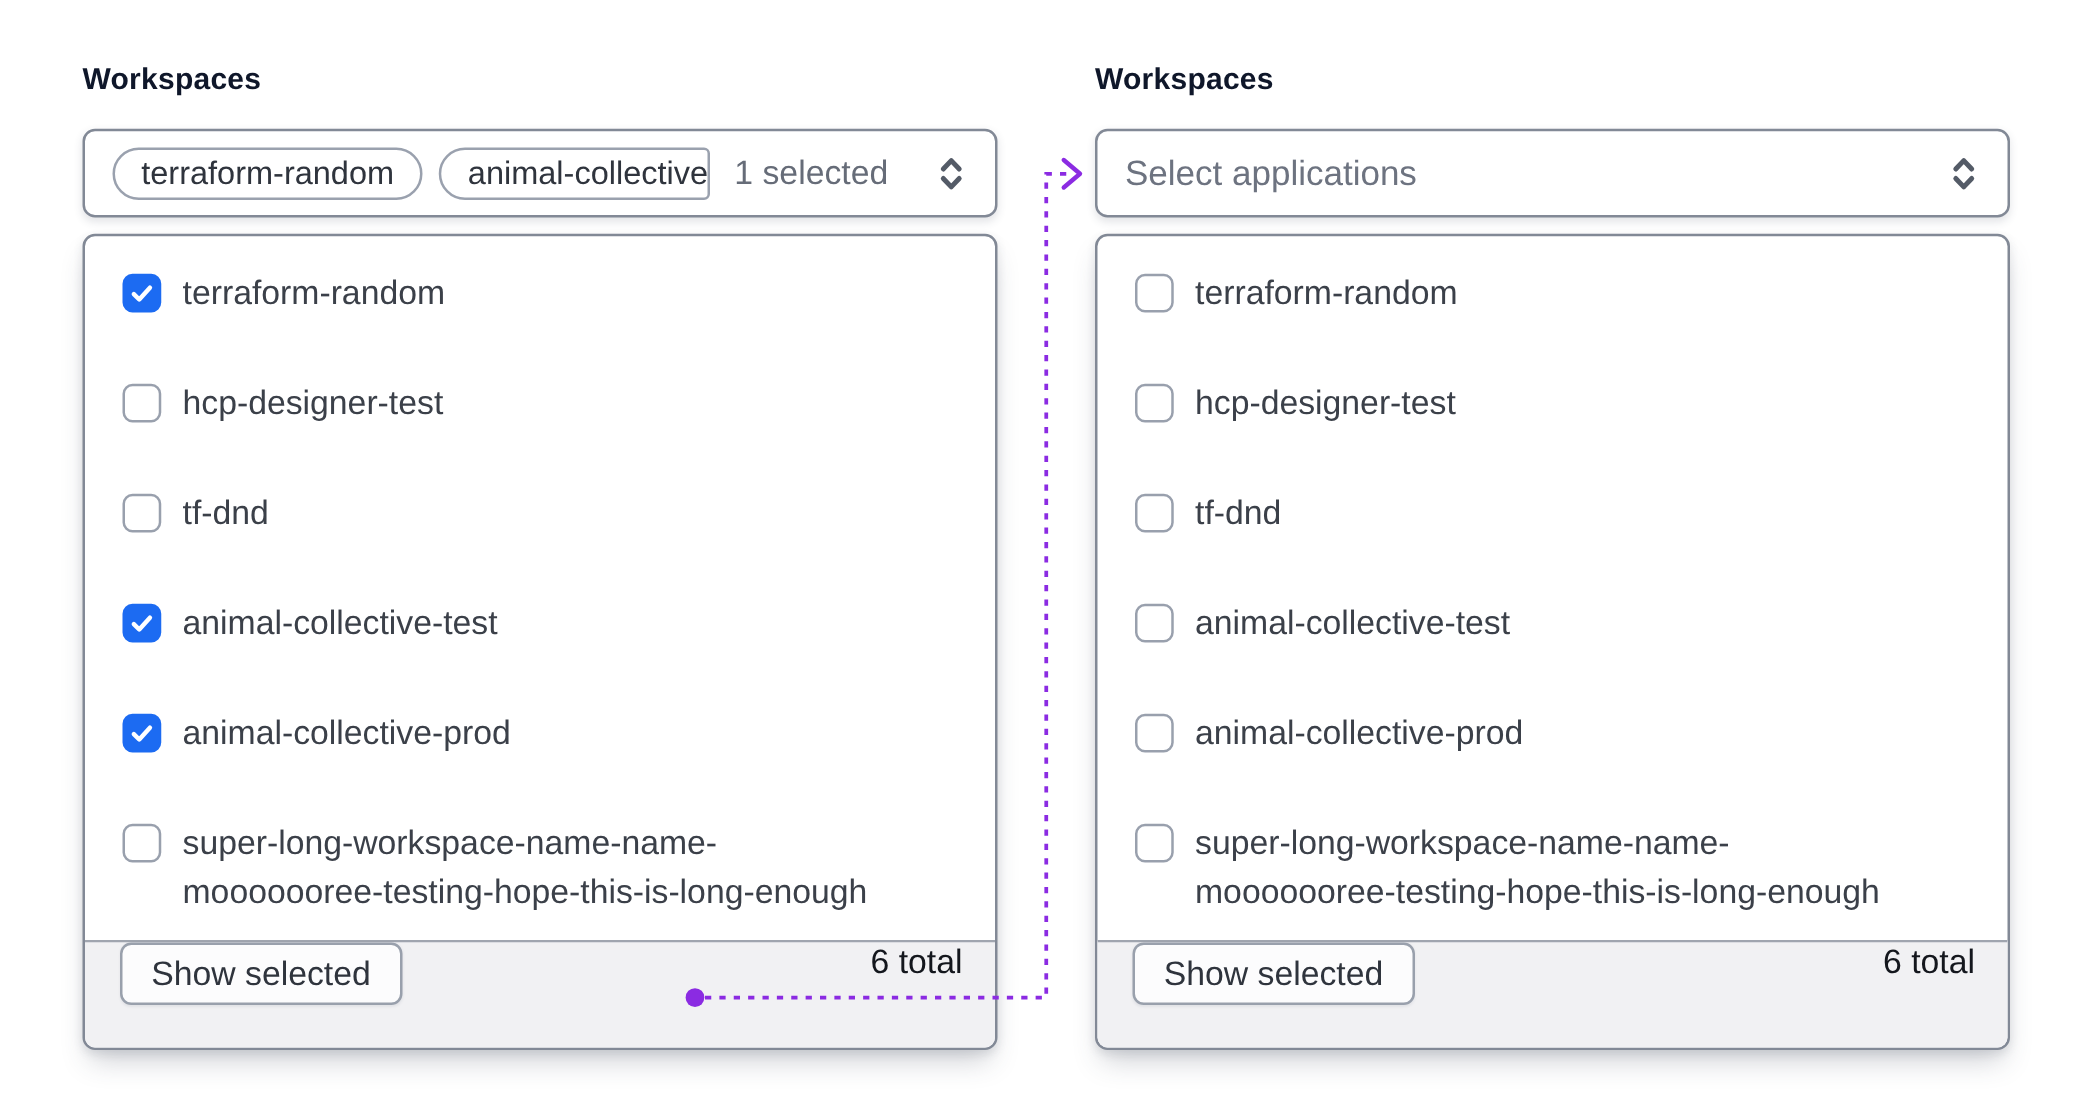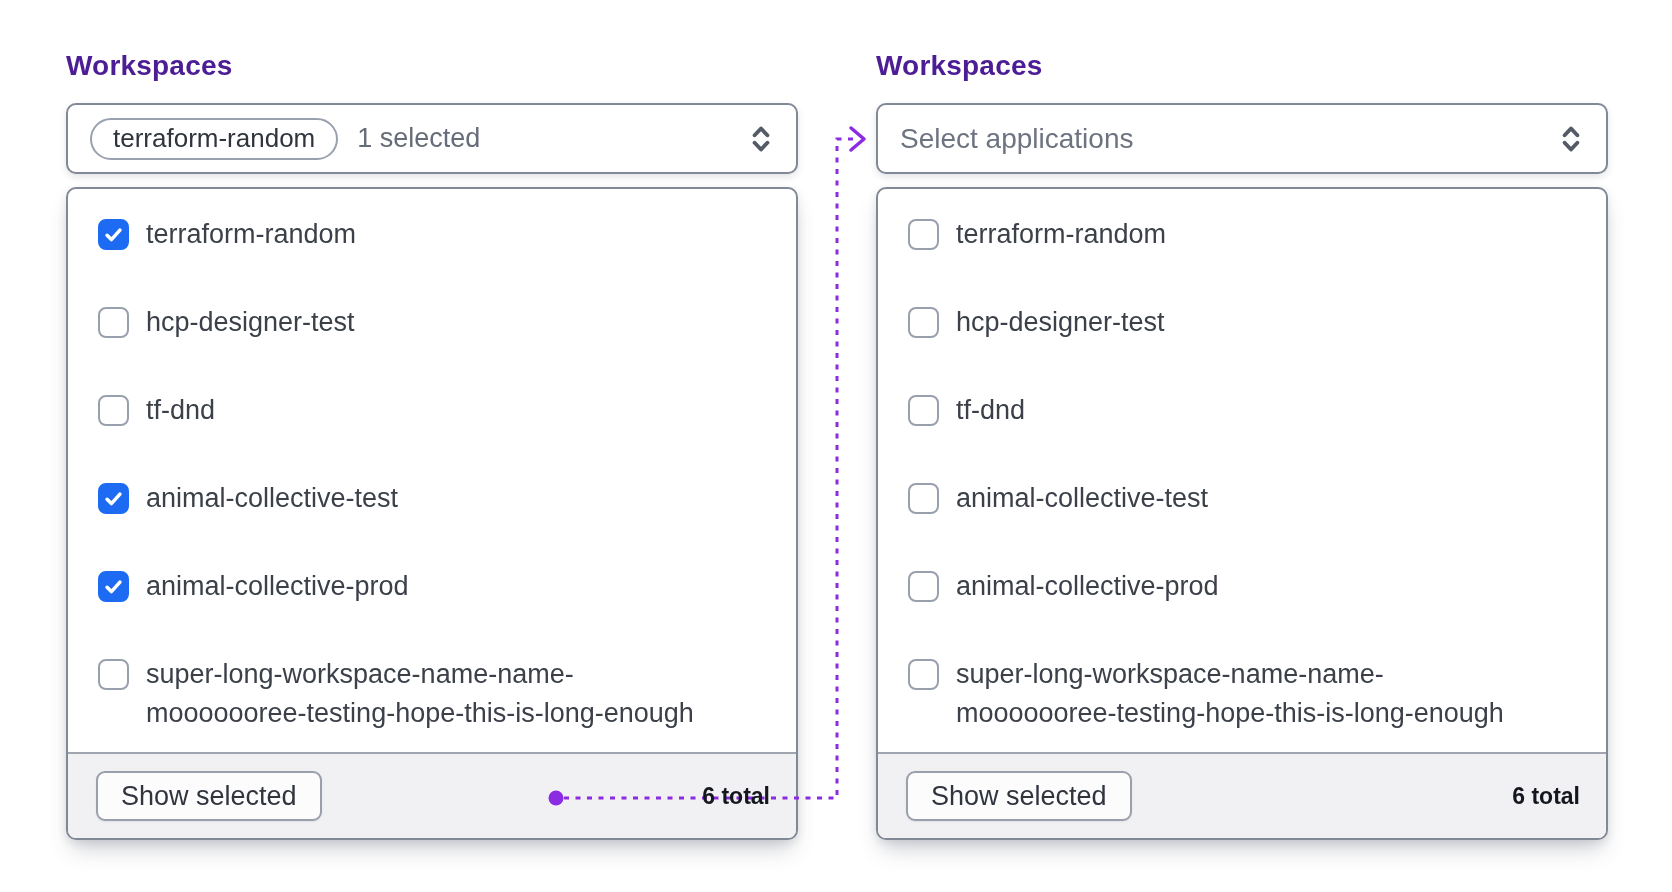--- a/index.html
+++ b/index.html
@@ -15,21 +15,21 @@
     --footer-bg:#f1f1f3;
   }
   *{box-sizing:border-box;margin:0;padding:0;}
   html,body{width:1672px;height:892px;}
   body{
     position:relative;background:#ffffff;overflow:hidden;
     font-family:"Liberation Sans","DejaVu Sans",sans-serif;
   }
   .col-label{
     position:absolute;top:50px;
-    font-size:28px;font-weight:700;color:#4c1d95;letter-spacing:.2px;
+    font-size:24px;font-weight:700;color:#0f172a;letter-spacing:.2px;
   }
   .label-left{left:66px;}
   .label-right{left:876px;}
 
   
   .trigger{
     position:absolute;top:103px;height:71px;width:732px;
     background:#fff;border:2px solid var(--border);border-radius:10px;
     display:flex;align-items:center;gap:13px;padding:0 20px 0 22px;
     box-shadow:0 3px 7px rgba(55,65,85,.14);
@@ -72,44 +72,45 @@
     fill:none;stroke-linecap:round;stroke-linejoin:round;}
   .opt.checked .check{display:block;}
   .opt-label{font-size:27px;line-height:39px;color:var(--text);}
   .l2{display:block;text-align:center;}
 
   
   .footer{
     height:86px;flex:0 0 86px;
     border-top:2px solid var(--divider);background:var(--footer-bg);
     border-radius:0 0 8px 8px;
-    display:flex;align-items:center;gap:21px;padding:0 26px 0 28px;
+    display:flex;gap:21px;padding:0 26px 0 28px;
   }
   .btn{
     height:50px;padding:0 23px;display:flex;align-items:center;
     font-size:27px;color:#2f343d;background:#fcfcfd;
     border:2px solid #99a0ac;border-radius:9px;cursor:pointer;white-space:nowrap;
     box-shadow:0 1px 2px rgba(55,65,85,.08);
   }
-  .total{margin-left:auto;font-size:23px;color:var(--dark);position:relative;z-index:11;font-weight:bold;}
+  .total{margin-left:auto;font-size:27px;color:var(--dark);position:relative;z-index:11;}
 
   
   .overlay{position:absolute;left:0;top:0;z-index:10;pointer-events:none;}
   .dash{fill:none;stroke:var(--purple);stroke-width:3;stroke-dasharray:5 6.5;}
   .head{fill:none;stroke:var(--purple);stroke-width:3.5;stroke-linecap:round;stroke-linejoin:round;}
   .dot{fill:var(--purple);}
 </style>
 </head>
 <body>
 
 <div class="col-label label-left">Workspaces</div>
 <div class="col-label label-right">Workspaces</div>
 
 <div class="trigger trigger-left">
   <span class="tag">terraform-random</span>
+  <span class="tag tag-clip">animal-collective</span>
   <span class="count">1 selected</span>
   <svg class="updown" viewBox="0 0 16 18">
     <path d="M4.6 7 L8 3.4 L11.4 7"></path>
     <path d="M4.6 11 L8 14.6 L11.4 11"></path>
   </svg>
 </div>
 
 <div class="trigger trigger-right">
   <span class="placeholder-text">Select applications</span>
   <svg class="updown" viewBox="0 0 16 18">

